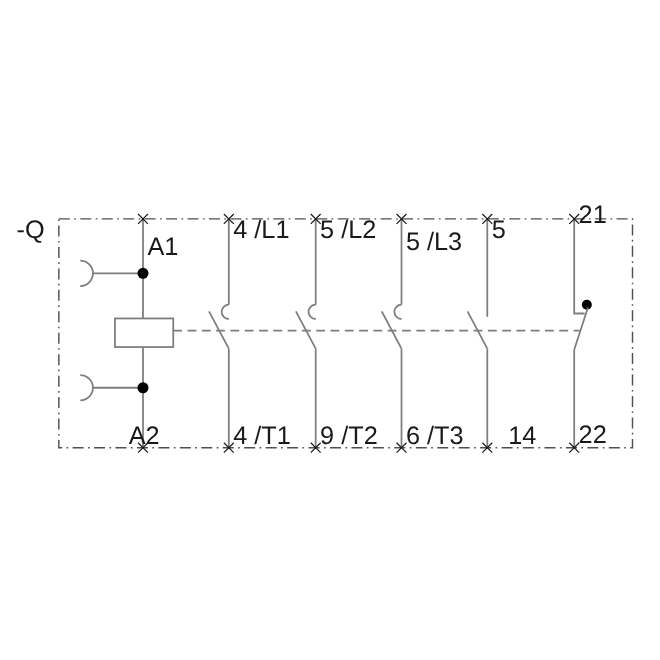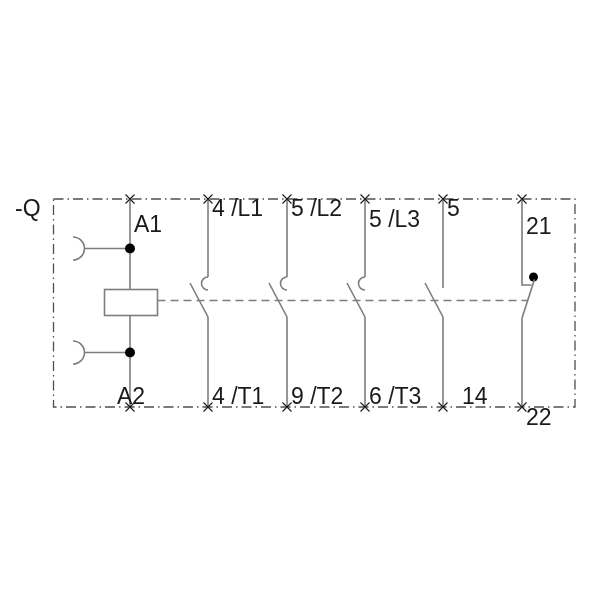--- a/index.html
+++ b/index.html
@@ -91,21 +91,21 @@
     </g>
   </svg>
 
   <span class="lbl" style="left:15px;top:197px">-Q</span>
 
   <span class="lbl" style="left:134px;top:213px">A1</span>
   <span class="lbl" style="left:212px;top:197px">4 /L1</span>
   <span class="lbl" style="left:291px;top:197px">5 /L2</span>
   <span class="lbl" style="left:369px;top:208px">5 /L3</span>
   <span class="lbl" style="left:447px;top:197px">5</span>
-  <span class="lbl" style="left:526px;top:215px">21</span>
+  <span class="lbl" style="left:526px;top:184px">21</span>
 
   <span class="lbl" style="left:117px;top:385px">A2</span>
   <span class="lbl" style="left:212px;top:385px">4 /T1</span>
   <span class="lbl" style="left:291px;top:385px">9 /T2</span>
   <span class="lbl" style="left:369px;top:385px">6 /T3</span>
   <span class="lbl" style="left:462px;top:385px">14</span>
-  <span class="lbl" style="left:526px;top:406px">22</span>
+  <span class="lbl" style="left:526px;top:384px">22</span>
 </div>
 
 </body></html>

